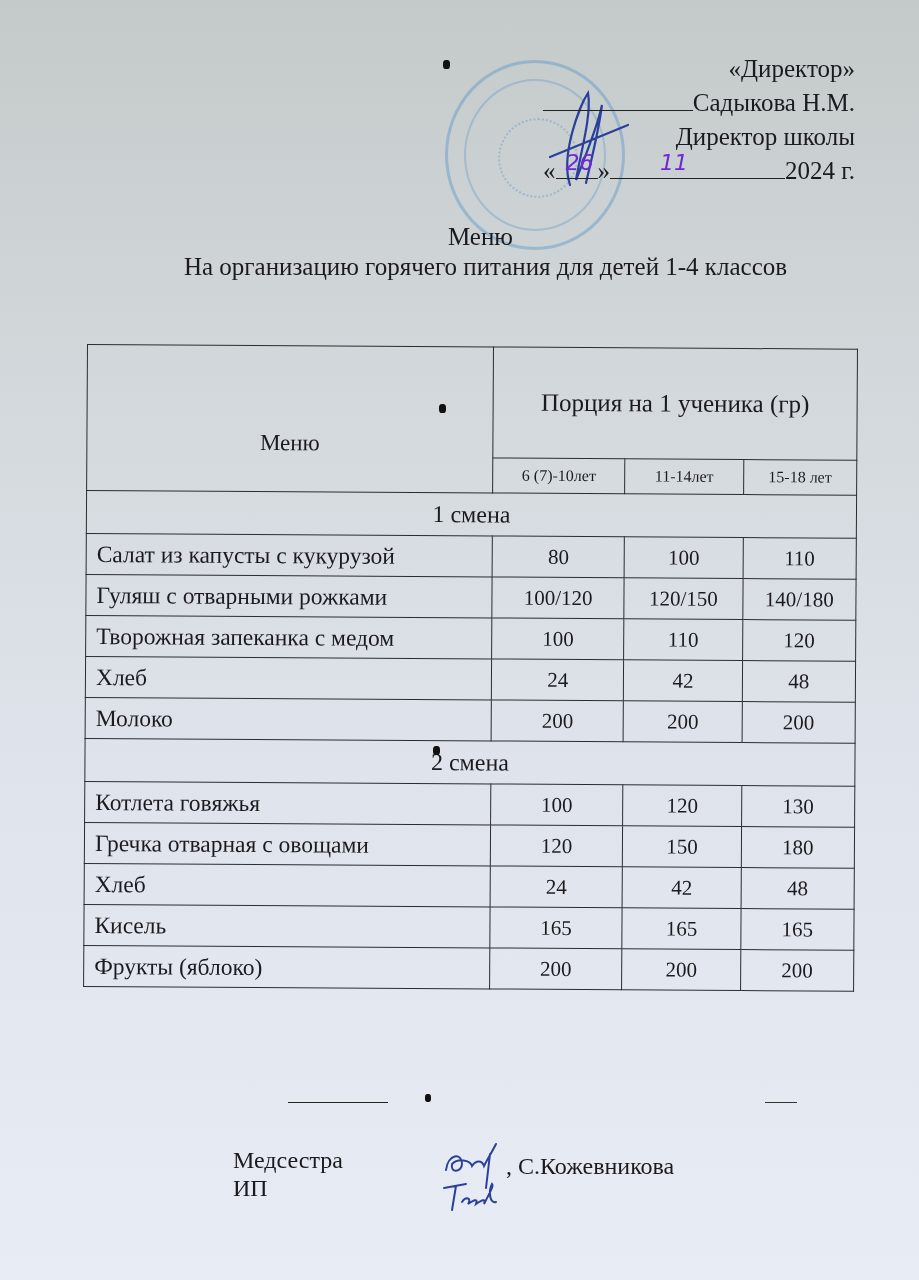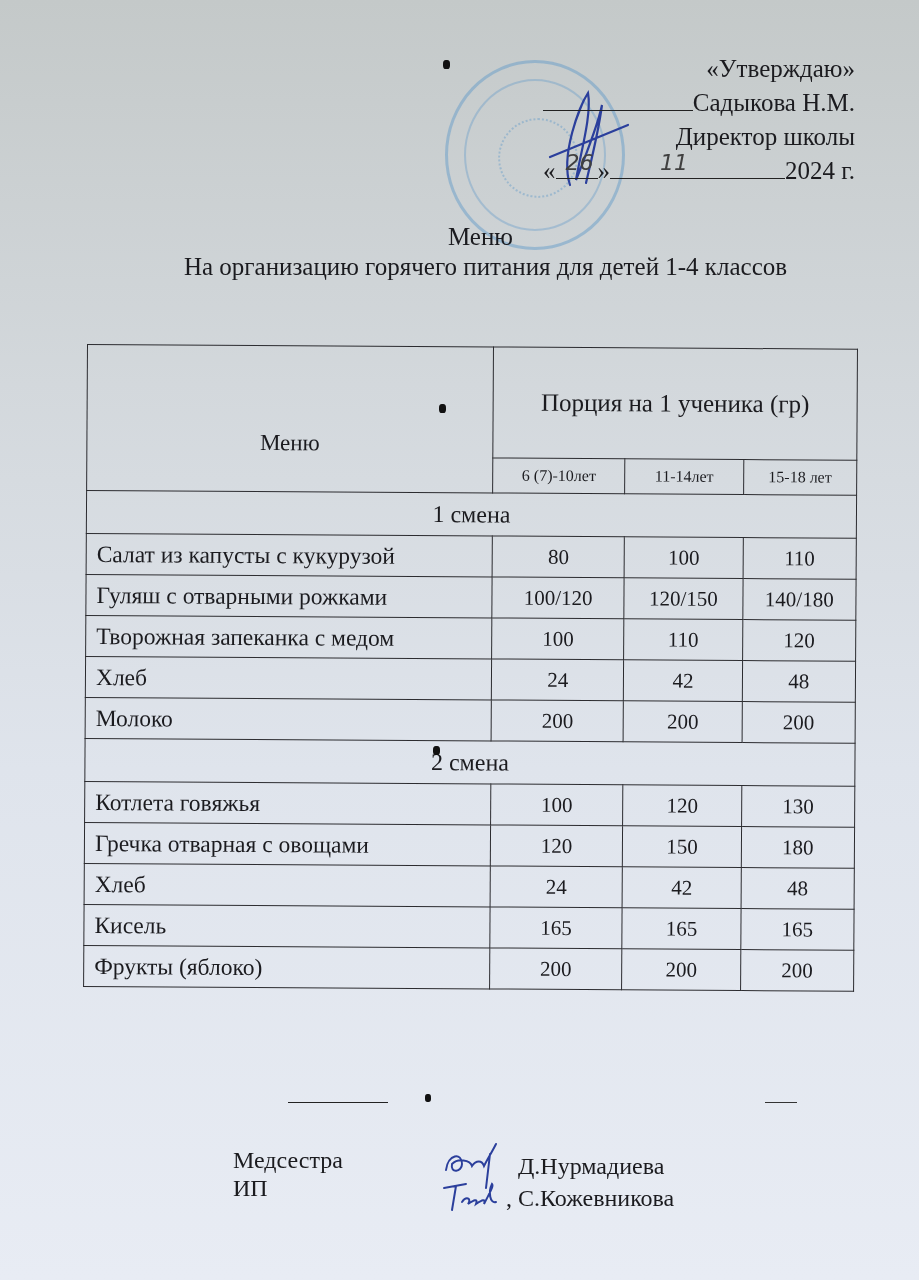--- a/index.html
+++ b/index.html
@@ -30,21 +30,21 @@
     .blank {
       display: inline-block;
       border-bottom: 1.5px solid #222;
       height: 24px;
       vertical-align: baseline;
       position: relative;
     }
     .hand {
       font-family: "DejaVu Sans", sans-serif;
       font-style: italic;
-      color: #404040;
+      color: #6d28d9;
       font-size: 22px;
       position: absolute;
       left: 10px;
       bottom: -2px;
     }
 
     
     .stamp {
       position: absolute;
       left: 445px;
@@ -189,21 +189,21 @@
   </style>
 </head>
 <body>
 
 <div class="stamp"></div>
 <svg class="signature" viewBox="0 0 90 110">
   <path d="M30 100 C 20 70, 40 20, 48 8 C 52 30, 40 70, 36 95 C 50 60, 60 30, 62 20 C 58 50, 50 80, 46 98 M 10 72 L 88 40" fill="none" stroke="#2b3f9c" stroke-width="2.2" stroke-linecap="round"></path>
 </svg>
 
 <div class="approval">
-  <span class="line">«Утверждаю»</span>
+  <span class="line">«Директор»</span>
   <span class="line">
     <span class="blank" style="width:150px"></span><span>Садыкова Н.М.</span>
   </span>
   <span class="line">Директор школы</span>
   <span class="line">
     <span>«</span><span class="blank" style="width:42px"><span class="hand">26</span></span><span>»</span><span class="blank" style="width:175px"><span class="hand" style="left:50px">11</span></span><span>2024 г.</span>
   </span>
 </div>
 
 <div class="title-block">
@@ -304,20 +304,19 @@
 </div>
 
 <svg class="abs" style="left:440px; top:1140px; width:60px; height:50px;" viewBox="0 0 60 50">
   <path d="M6 30 C 8 14, 22 12, 22 24 C 22 32, 10 34, 12 24 C 18 18, 30 20, 32 26 C 36 20, 42 20, 44 26 C 48 18, 52 12, 56 4 M 50 14 L 46 48" fill="none" stroke="#2b3f9c" stroke-width="2" stroke-linecap="round"></path>
 </svg>
 <svg class="abs" style="left:440px; top:1180px; width:70px; height:36px;" viewBox="0 0 70 36">
   <path d="M4 8 L 26 4 M 16 6 L 12 30 M 22 22 C 26 16, 32 18, 28 24 C 34 20, 38 18, 36 24 C 42 20, 46 18, 44 24 C 50 12, 54 6, 52 4 C 48 12, 50 24, 56 22" fill="none" stroke="#2b3f9c" stroke-width="2" stroke-linecap="round"></path>
 </svg>
 
 <div class="sign-names">
-  <div>Д.Нурмадиева</div>
   <div class="n2">, С.Кожевникова</div>
 </div>
 
 <div class="speck" style="left:443px; top:60px;"></div>
 <div class="speck" style="left:439px; top:404px;"></div>
 <div class="speck" style="left:433px; top:746px;"></div>
 <div class="speck" style="left:425px; top:1094px; width:6px; height:8px;"></div>
 
 </body></html>

